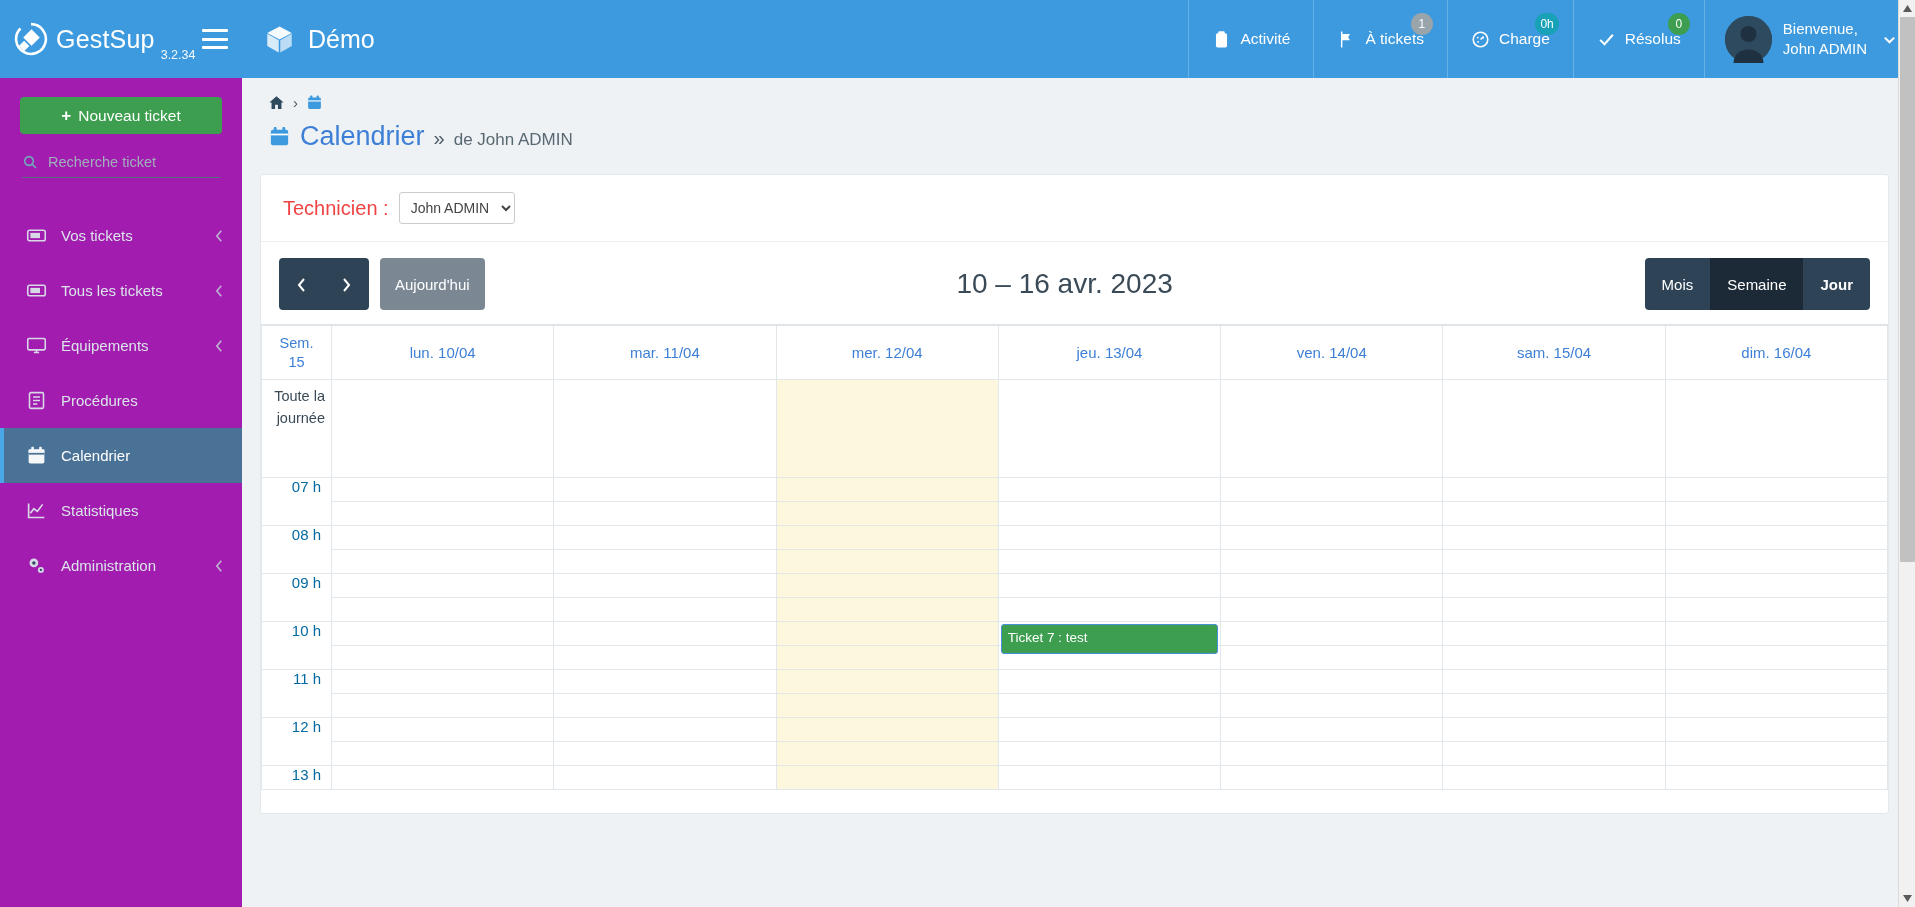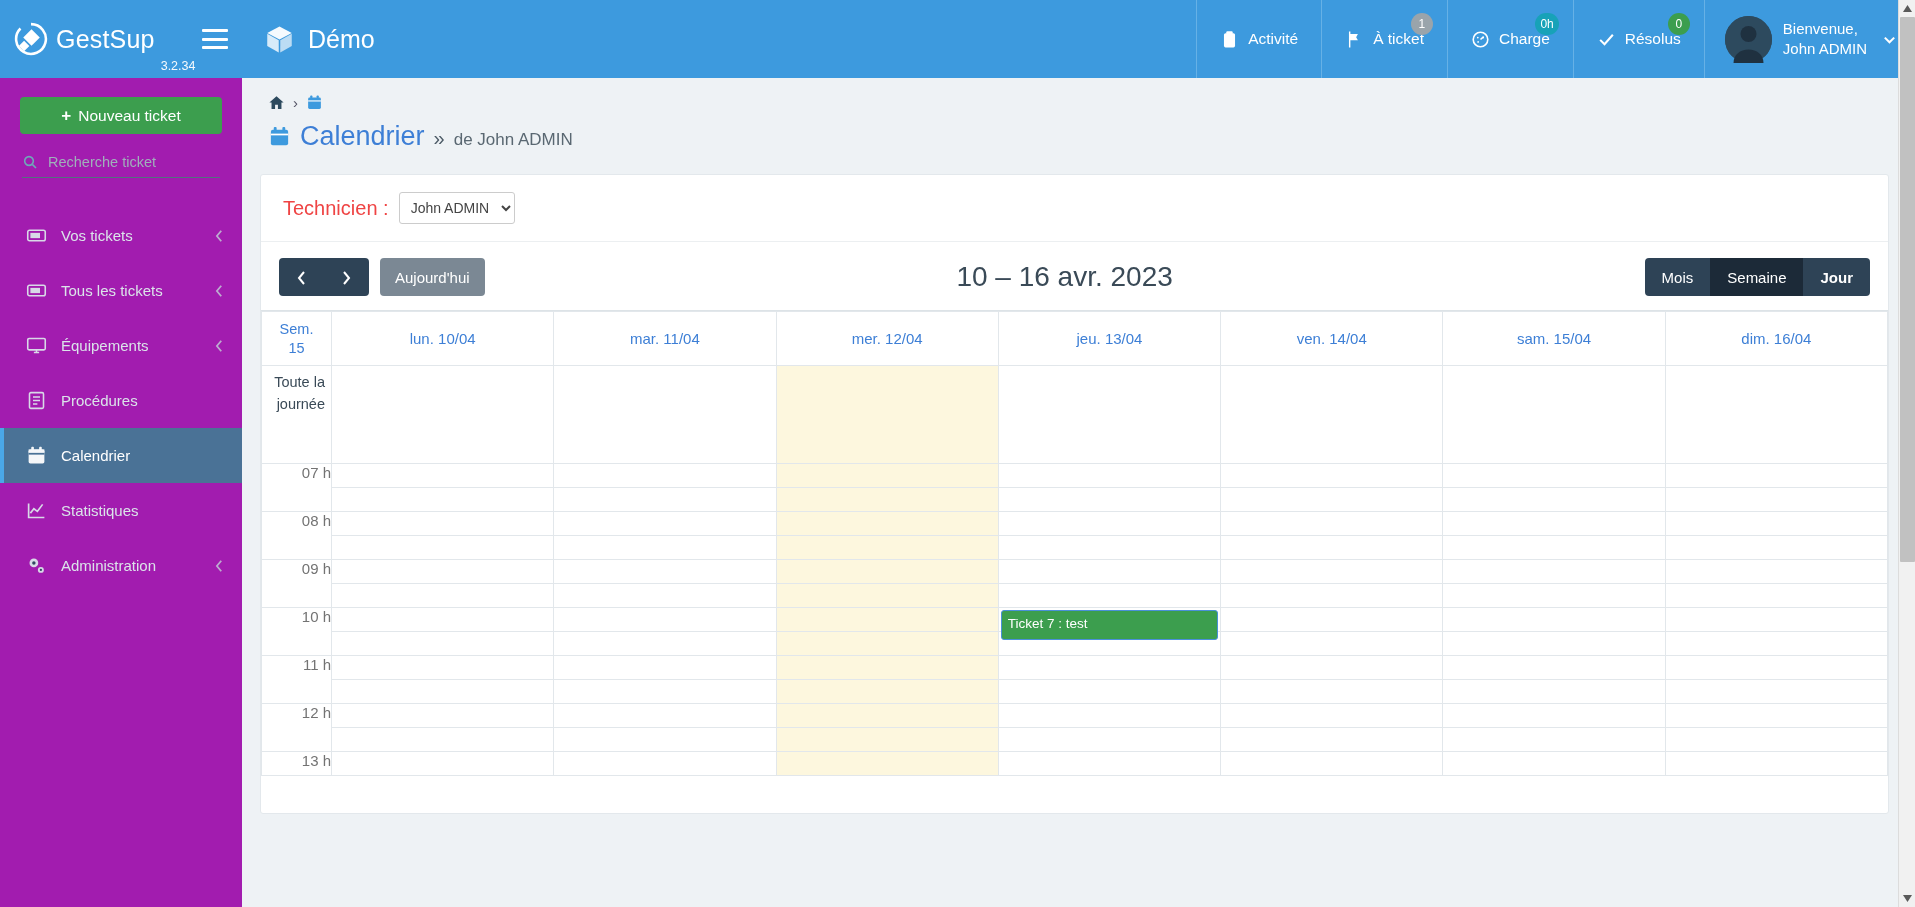--- a/index.html
+++ b/index.html
@@ -18,21 +18,21 @@
     display: flex; flex-direction: column;
   }
   .brand {
     height: 78px; flex: 0 0 78px;
     background: #3d9ade;
     display: flex; align-items: center; padding: 0 14px;
     color: #fff;
   }
   .brand-logo { width: 34px; height: 34px; flex: 0 0 34px; margin-right: 8px; }
   .brand-name { font-size: 25px; letter-spacing: .2px; }
-  .brand-ver { font-size: 12.5px; margin-left: 6px; opacity: .95; align-self: flex-end; padding-bottom: 5px; }
+  .brand-ver { font-size: 12.5px; margin-left: 6px; opacity: .95; align-self: flex-end; padding-bottom: 16px; }
   .burger { margin-left: auto; width: 26px; height: 20px; display:flex; flex-direction:column; justify-content:space-between; cursor:pointer; }
   .burger i { display:block; height:3px; background:#fff; border-radius:1px; }
 
   .newticket-wrap { padding: 19px 20px 0 20px; }
   .newticket {
     width: 100%; height: 37px; background: #3c9e4e; border: none; border-radius: 4px;
     color: #fff; font-size: 15.5px; font-family: inherit; cursor: pointer;
     display: flex; align-items: center; justify-content: center; gap: 7px;
   }
   .newticket .plus { font-size: 17px; font-weight: bold; }
@@ -108,21 +108,21 @@
   .tech-label { font-size: 20px; color: #ef4444; }
   .tech-select {
     font-family: inherit; font-size: 14px; color: #444;
     padding: 6px 7px; border: 1px solid #ccc; border-radius: 3px; background: #fff; cursor: pointer;
   }
 
   .cal-toolbar { display: flex; align-items: center; padding: 16px 18px 14px 18px; }
   .btn-group { display: flex; }
   .btn {
     font-family: inherit; font-size: 15px; border: none; cursor: pointer;
-    background: #2e4356; color: #fff; height: 38px; padding: 0 17px;
+    background: #2e4356; color: #fff; height: 52px; padding: 0 17px;
   }
   .btn-group .btn:first-child { border-radius: 4px 0 0 4px; }
   .btn-group .btn:last-child { border-radius: 0 4px 4px 0; font-weight: bold; }
   .btn.grey { background: #7b8894; border-radius: 4px; margin-left: 11px; padding: 0 15px; }
   .btn.active { background: #1c2a38; }
   .btn .arr { width: 11px; height: 16px; display: inline-block; vertical-align: middle; }
   .cal-title { flex: 1; text-align: center; font-size: 28px; color: #3a4a57; font-weight: normal; }
   .view-group { display: flex; }
 
   
@@ -135,21 +135,21 @@
     vertical-align: middle; padding: 5px 2px;
   }
   .cal thead th.gutter { font-size: 14.5px; line-height: 1.25; }
   .allday-lbl {
     font-size: 14.5px; color: #3a4a57; text-align: right; padding: 6px 6px 6px 12px;
     line-height: 1.5; vertical-align: top; word-break: break-all;
   }
   .allday-cell { height: 98px; }
   .today { background: #fdf7de; }
   .hour-lbl {
-    text-align: right; font-size: 15px; color: #737373;
+    text-align: right; padding-right: 10px; font-size: 15px; color: #0369a1;
     vertical-align: top; height: 24px; border-bottom: none;
   }
   .slot { height: 24px; }
   tr.halfrow td { border-top: 1px dotted #e6ebef; }
   .daycell { position: relative; padding: 0; }
   .event {
     position: absolute; left: 2px; right: 2px; top: 2px; height: 30px;
     border-radius: 3px; color: #fff; font-size: 13.5px;
     padding: 5px 6px; overflow: hidden; cursor: pointer; box-sizing: border-box;
   }
@@ -287,21 +287,21 @@
             <rect x="5" y="4" width="14" height="18" rx="2"></rect>
             <rect x="8" y="1.5" width="8" height="4" rx="1.2"></rect>
           </svg>
         <span>Activité</span>
       </div>
 
       <div class="tb-item">
         <svg class="tb-ic" viewBox="0 0 24 24" fill="#fff">
             <path d="M5 2v20h1.8V13h9.5l-2.2-4 2.2-4H6.8V2z"></path>
           </svg>
-        <span>À ticket</span>
+        <span>À tickets</span>
         <span class="tb-badge" style="background:#9aa4ab">1</span>
       </div>
 
       <div class="tb-item">
         <svg class="tb-ic" viewBox="0 0 24 24" fill="none" stroke="#fff" stroke-width="2">
             <circle cx="12" cy="12" r="9.2"></circle>
             <path d="M12 12 L16 8.4"></path>
             <circle cx="8.6" cy="9.5" r="1.1" fill="#fff" stroke="none"></circle>
             <circle cx="15.4" cy="9.5" r="1.1" fill="#fff" stroke="none"></circle>
             <circle cx="9" cy="15" r="1.1" fill="#fff" stroke="none"></circle>

